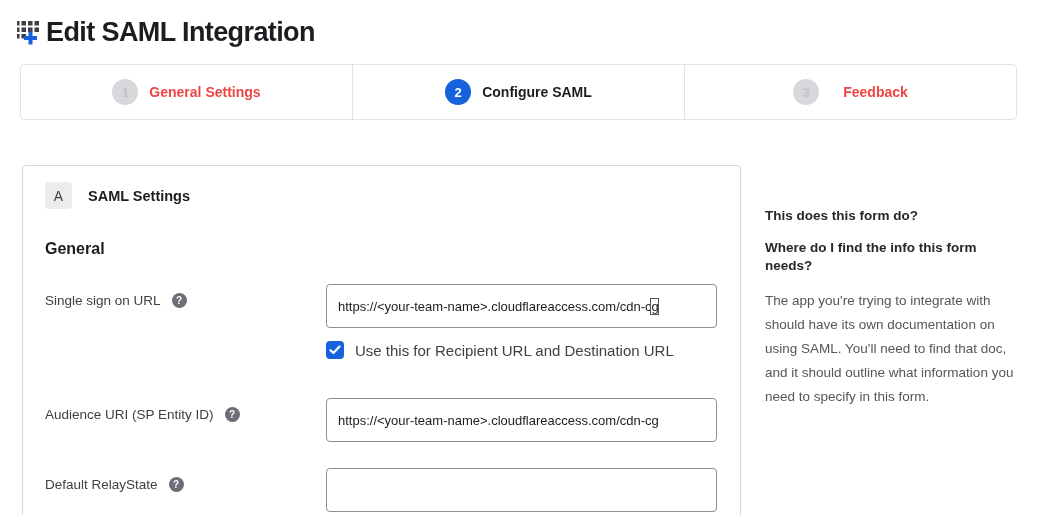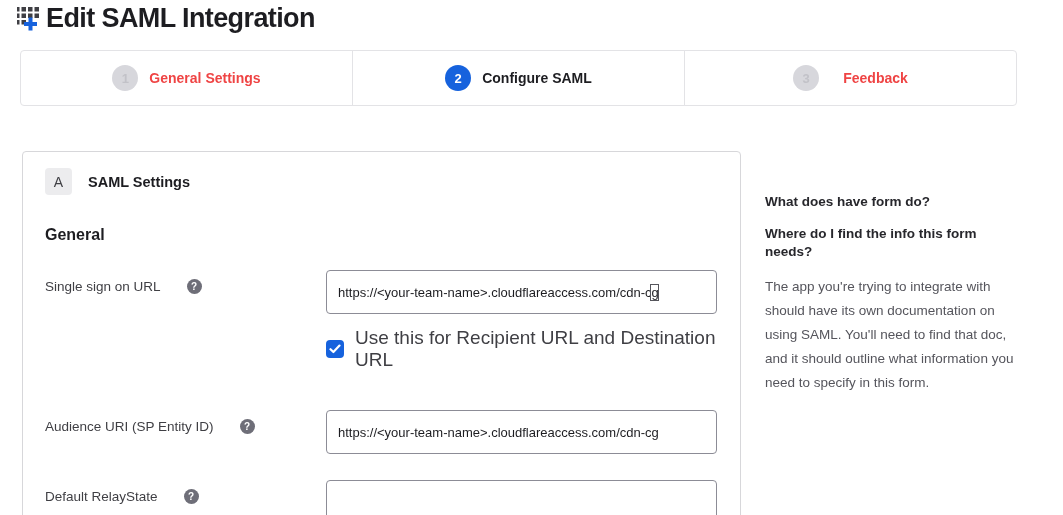--- a/index.html
+++ b/index.html
@@ -9,21 +9,21 @@
     background: #ffffff;
     color: #1d1d21;
     position: relative;
   }
 
   
   .page-header {
     display: flex;
     align-items: center;
     gap: 5px;
-    padding: 3px 0 0 14px;
+    padding: 17px 0 0 14px;
     text-align: center;
   }
   .app-icon { width: 27px; height: 29px; display: inline-block; flex: 0 0 auto; }
   .page-title {
     font-size: 27px;
     font-weight: 700;
     letter-spacing: -0.6px;
     color: #1d1d21;
   }
 
@@ -83,21 +83,21 @@
   .section-title { font-size: 14.5px; font-weight: 700; color: #1d1d21; }
   .group-title { margin-top: 31px; font-size: 16px; font-weight: 700; color: #1d1d21; }
 
   .field-row { display: flex; align-items: flex-start; }
   .label-col {
     width: 281px;
     flex: 0 0 281px;
     padding-top: 9px;
     display: flex;
     align-items: center;
-    gap: 26px;
+    gap: 11px;
     font-size: 13.5px;
     color: #3f3f44;
   }
   .input-col { flex: 1; }
   .help-icon {
     width: 15px; height: 15px;
     border-radius: 50%;
     background: #6e6e78;
     color: #ffffff;
     font-size: 10px;
@@ -145,21 +145,21 @@
     cursor: pointer;
   }
   .checkbox.checked {
     background: #1662dd;
     display: flex; align-items: center; justify-content: center;
   }
   .checkbox.unchecked {
     background: #ffffff;
     border: 1.5px solid #8c8c96;
   }
-  .checkbox-label { font-size: 19px; color: #3f3f44; }
+  .checkbox-label { font-size: 15px; color: #3f3f44; }
   .row-sso { margin-top: 26px; }
   .row-audience { margin-top: 39px; }
   .row-relay { margin-top: 26px; }
 
   
   .help-sidebar {
     width: 262px;
     margin-left: 24px;
     padding-top: 42px;
     font-size: 13.5px;
@@ -270,18 +270,18 @@
       <div class="input-col">
         <div class="text-input">
           <span></span>
         </div>
 
       </div>
     </div>
   </div>
 
   <div class="help-sidebar">
-    <h3>What does have form do?</h3>
+    <h3>This does this form do?</h3>
     <h3>Where do I find the info this form needs?</h3>
     <p>The app you're trying to integrate with should have its own documentation on using SAML. You'll need to find that doc, and it should outline what information you need to specify in this form.</p>
   </div>
 
 </div>
 
 </body></html>

